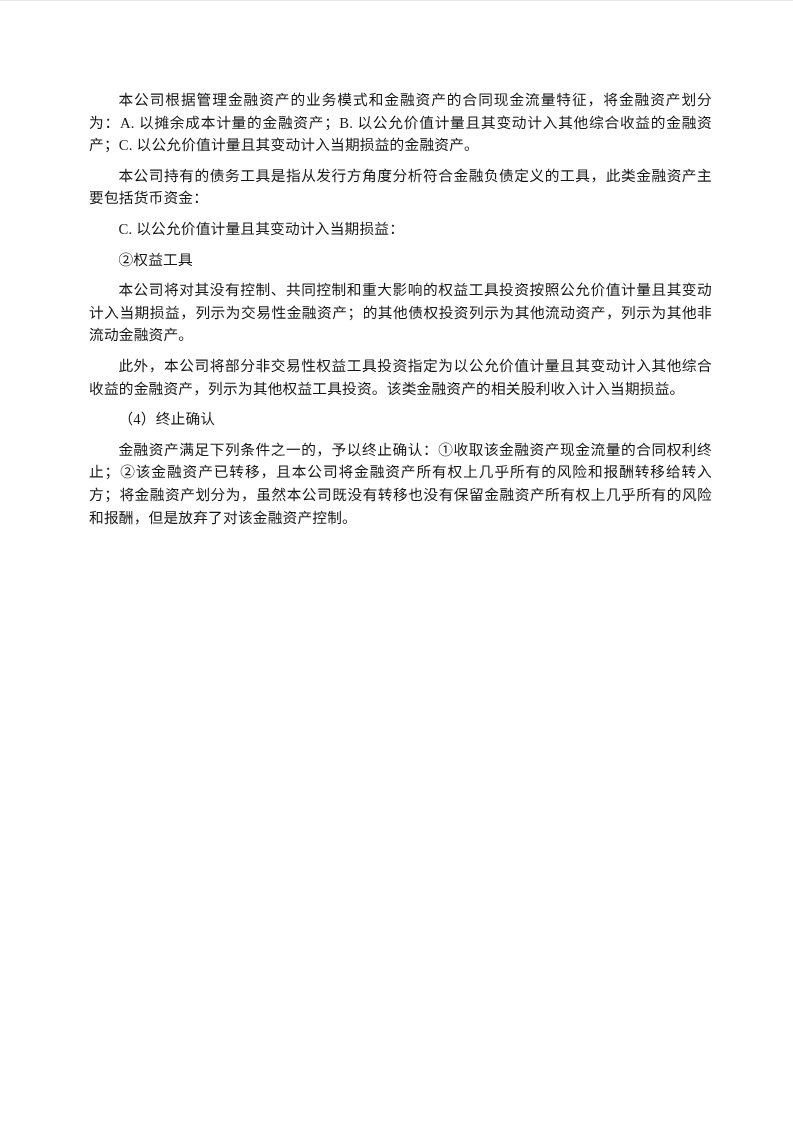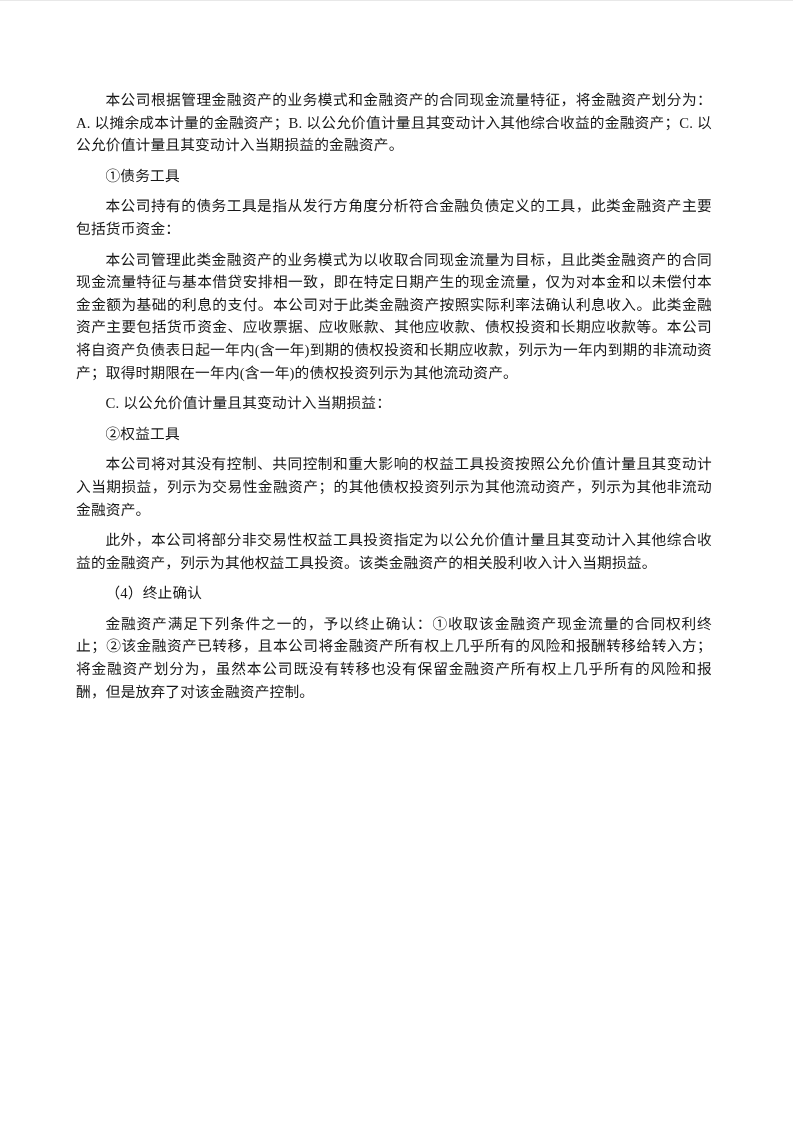--- a/index.html
+++ b/index.html
@@ -17,39 +17,37 @@
     font-family: "Liberation Serif", "DejaVu Serif", serif;
   }
   .content {
     position: absolute;
     left: 76px;
     top: 88px;
     width: 636px;
     color: #171717;
   }
   .content p {
-    margin: 0 0 8px 0;
+    margin: 0 0 8px 13px;
     font-size: 14.7px;
     line-height: 22.6px;
     text-align: justify;
     text-justify: inter-ideograph;
     text-indent: 2em;
     word-break: break-all;
     letter-spacing: 0.2px;
   }
 </style>
 </head>
 <body>
 
 <div class="page">
   <div class="content">
     <p>本公司根据管理金融资产的业务模式和金融资产的合同现金流量特征，将金融资产划分为：A. 以摊余成本计量的金融资产；B. 以公允价值计量且其变动计入其他综合收益的金融资产；C. 以公允价值计量且其变动计入当期损益的金融资产。</p>
-    <p>①债务工具</p>
     <p>本公司持有的债务工具是指从发行方角度分析符合金融负债定义的工具，此类金融资产主要包括货币资金：</p>
-    <p>本公司管理此类金融资产的业务模式为以收取合同现金流量为目标，且此类金融资产的合同现金流量特征与基本借贷安排相一致，即在特定日期产生的现金流量，仅为对本金和以未偿付本金金额为基础的利息的支付。本公司对于此类金融资产按照实际利率法确认利息收入。此类金融资产主要包括货币资金、应收票据、应收账款、其他应收款、债权投资和长期应收款等。本公司将自资产负债表日起一年内(含一年)到期的债权投资和长期应收款，列示为一年内到期的非流动资产；取得时期限在一年内(含一年)的债权投资列示为其他流动资产。</p>
     <p>C. 以公允价值计量且其变动计入当期损益：</p>
     <p>②权益工具</p>
     <p>本公司将对其没有控制、共同控制和重大影响的权益工具投资按照公允价值计量且其变动计入当期损益，列示为交易性金融资产；的其他债权投资列示为其他流动资产，列示为其他非流动金融资产。</p>
     <p>此外，本公司将部分非交易性权益工具投资指定为以公允价值计量且其变动计入其他综合收益的金融资产，列示为其他权益工具投资。该类金融资产的相关股利收入计入当期损益。</p>
     <p>（4）终止确认</p>
     <p>金融资产满足下列条件之一的，予以终止确认：①收取该金融资产现金流量的合同权利终止；②该金融资产已转移，且本公司将金融资产所有权上几乎所有的风险和报酬转移给转入方；将金融资产划分为，虽然本公司既没有转移也没有保留金融资产所有权上几乎所有的风险和报酬，但是放弃了对该金融资产控制。</p>
   </div>
 </div>
 
 </body></html>

